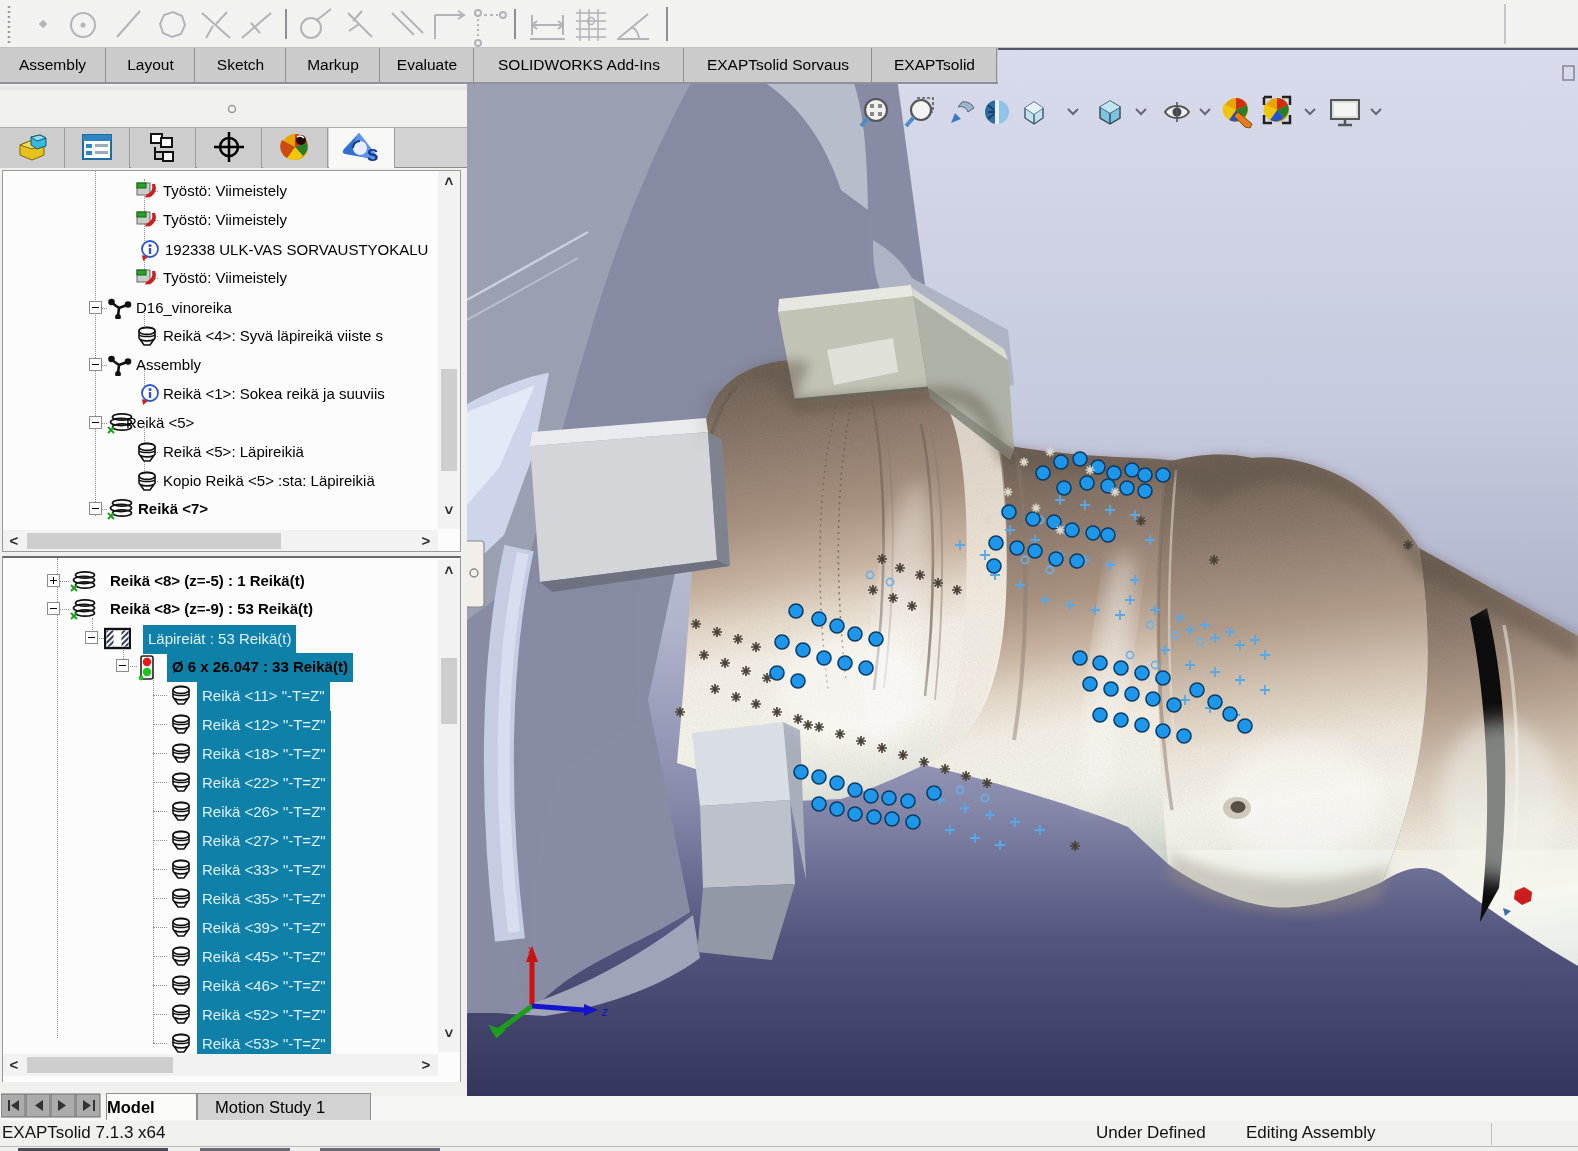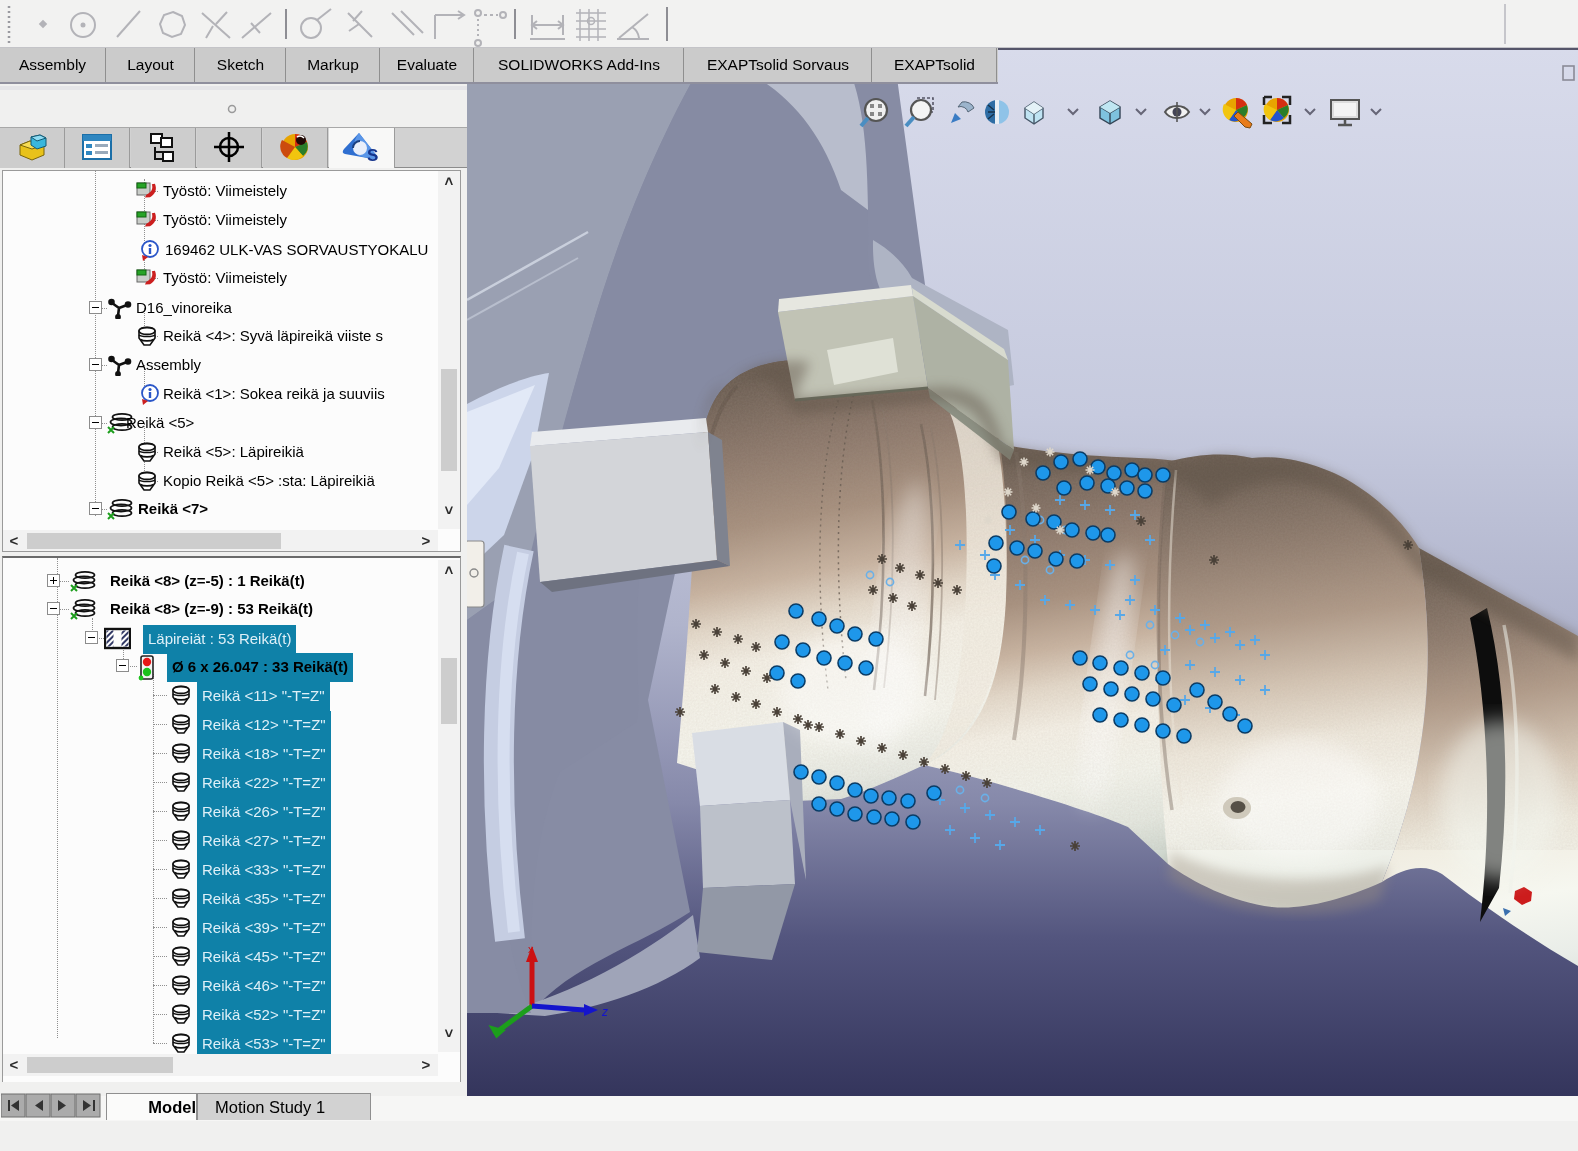--- a/index.html
+++ b/index.html
@@ -23,21 +23,21 @@
 .pm i{position:absolute;left:2px;top:5px;width:7px;height:1px;background:#000}
 .pm.plus b{position:absolute;left:5px;top:2px;width:1px;height:7px;background:#000}
 .vdot{position:absolute;border-left:1px dotted #909090;width:0}
 .hdot{position:absolute;border-top:1px dotted #909090;height:0}
 .sbv{position:absolute;width:22px;background:#f2f2f2}
 .sbh{position:absolute;height:22px;background:#f2f2f2}
 .sbthumb{position:absolute;background:#cdcdcd}
 .sbarr{position:absolute;width:22px;height:22px;color:#2a2a2a;font-size:15px;font-weight:bold;text-align:center;line-height:22px}
 #botstrip{left:0;top:1096px;width:1578px;height:25px;background:#f6f6f5;z-index:6}
 #statusbar{left:0;top:1121px;width:1578px;height:30px;background:#f0f0ef;font-size:17px;color:#111;z-index:6}
-.mtab{position:absolute;font-size:15px;color:#000;text-align:right}
+.mtab{position:absolute;font-size:15px;color:#000;text-align:left}
 </style></head>
 <body>
 <div id="root">
 
 <div class="abs" id="topbar"><svg width="1578" height="48" viewBox="0 0 1578 48">
         <g stroke="#b3b3b8" stroke-width="2" fill="none">
 <g stroke="#9a9aa0">
             <path d="M9 6 v40" stroke-dasharray="2 3" stroke-width="2.5"></path>
           </g>
 <rect x="40" y="21" width="6" height="6" fill="#b3b3b8" stroke="none" transform="rotate(45 43 24)"></rect>
@@ -598,21 +598,21 @@
             </svg></span>
           <span class="abs" style="left:160px">Työstö: Viimeistely</span>
         </div>
 <div class="trow" style="left:0;top:66px">
           <span class="ticon" style="left:135px"><svg width="24" height="24" viewBox="0 0 24 24">
               <circle cx="12" cy="10" r="8" fill="#fff" stroke="#2a56c8" stroke-width="1.8"></circle>
               <circle cx="12" cy="6.5" r="1.6" fill="#2a56c8"></circle>
               <rect x="10.8" y="9" width="2.4" height="6" fill="#2a56c8"></rect>
               <path d="M4 16 l6 2 l-5 4 z" fill="#cc1f1f"></path>
             </svg></span>
-          <span class="abs" style="left:162px">169462 ULK-VAS SORVAUSTYOKALU</span>
+          <span class="abs" style="left:162px">192338 ULK-VAS SORVAUSTYOKALU</span>
         </div>
 <div class="trow" style="left:0;top:94px">
           <span class="ticon" style="left:132px"><svg width="24" height="22" viewBox="0 0 24 22">
               <rect x="2" y="3" width="13" height="12" fill="#c9cdc9" stroke="#666" stroke-width="1"></rect>
               <rect x="2" y="3" width="9" height="5" fill="#27a327" stroke="#116611" stroke-width="1"></rect>
               <path d="M16 4 C18 8 17 12 12 15 l-1 3 l5 -1 c5 -4 6 -9 3 -14 z" fill="#cc1f1f" transform="rotate(8 14 10)"></path>
             </svg></span>
           <span class="abs" style="left:160px">Työstö: Viimeistely</span>
         </div>
 <div class="trow" style="left:0;top:124px">
@@ -964,12 +964,22 @@
             <path d="M7 7 v11 h2 v-11 z M18 7 l-8 5.5 l8 5.5 z"></path>
             <path d="M42 7 l-8 5.5 l8 5.5 z"></path>
             <path d="M57 7 l8 5.5 l-8 5.5 z"></path>
             <path d="M82 7 l8 5.5 l-8 5.5 z M92 7 v11 h2 v-11 z"></path>
           </g>
 </g>
       </svg>
 <div class="mtab abs" style="left:106px;top:-3px;width:91px;height:27px;background:#fbfbfa;border:1px solid #8f8f8f;border-bottom:none;font-weight:bold;line-height:26px;font-size:16.5px">Model</div>
 <div class="mtab abs" style="left:197px;top:-3px;width:174px;height:27px;background:#d2d2d2;border:1px solid #8f8f8f;border-bottom:none;line-height:26px;font-size:16.5px;text-align:left;padding-left:17px">Motion Study 1</div>
 </div>
+<div class="abs" id="statusbar">
+<span class="abs" style="left:2px;top:2px">EXAPTsolid 7.1.3 x64</span>
+<span class="abs" style="left:1096px;top:2px">Under Defined</span>
+<span class="abs" style="left:1246px;top:2px">Editing Assembly</span>
+<div class="abs" style="left:1491px;top:2px;width:1px;height:22px;background:#c0c0c0"></div>
+<div class="abs" style="left:0;top:25px;width:1578px;height:1px;background:#b9b9b9"></div>
+<div class="abs" style="left:18px;top:27px;width:150px;height:3px;background:#4a4a55"></div>
+      <div class="abs" style="left:200px;top:27px;width:90px;height:3px;background:#6a6a74"></div>
+      <div class="abs" style="left:320px;top:27px;width:120px;height:3px;background:#6a6a74"></div>
+</div>
 </div>
 </body></html>

